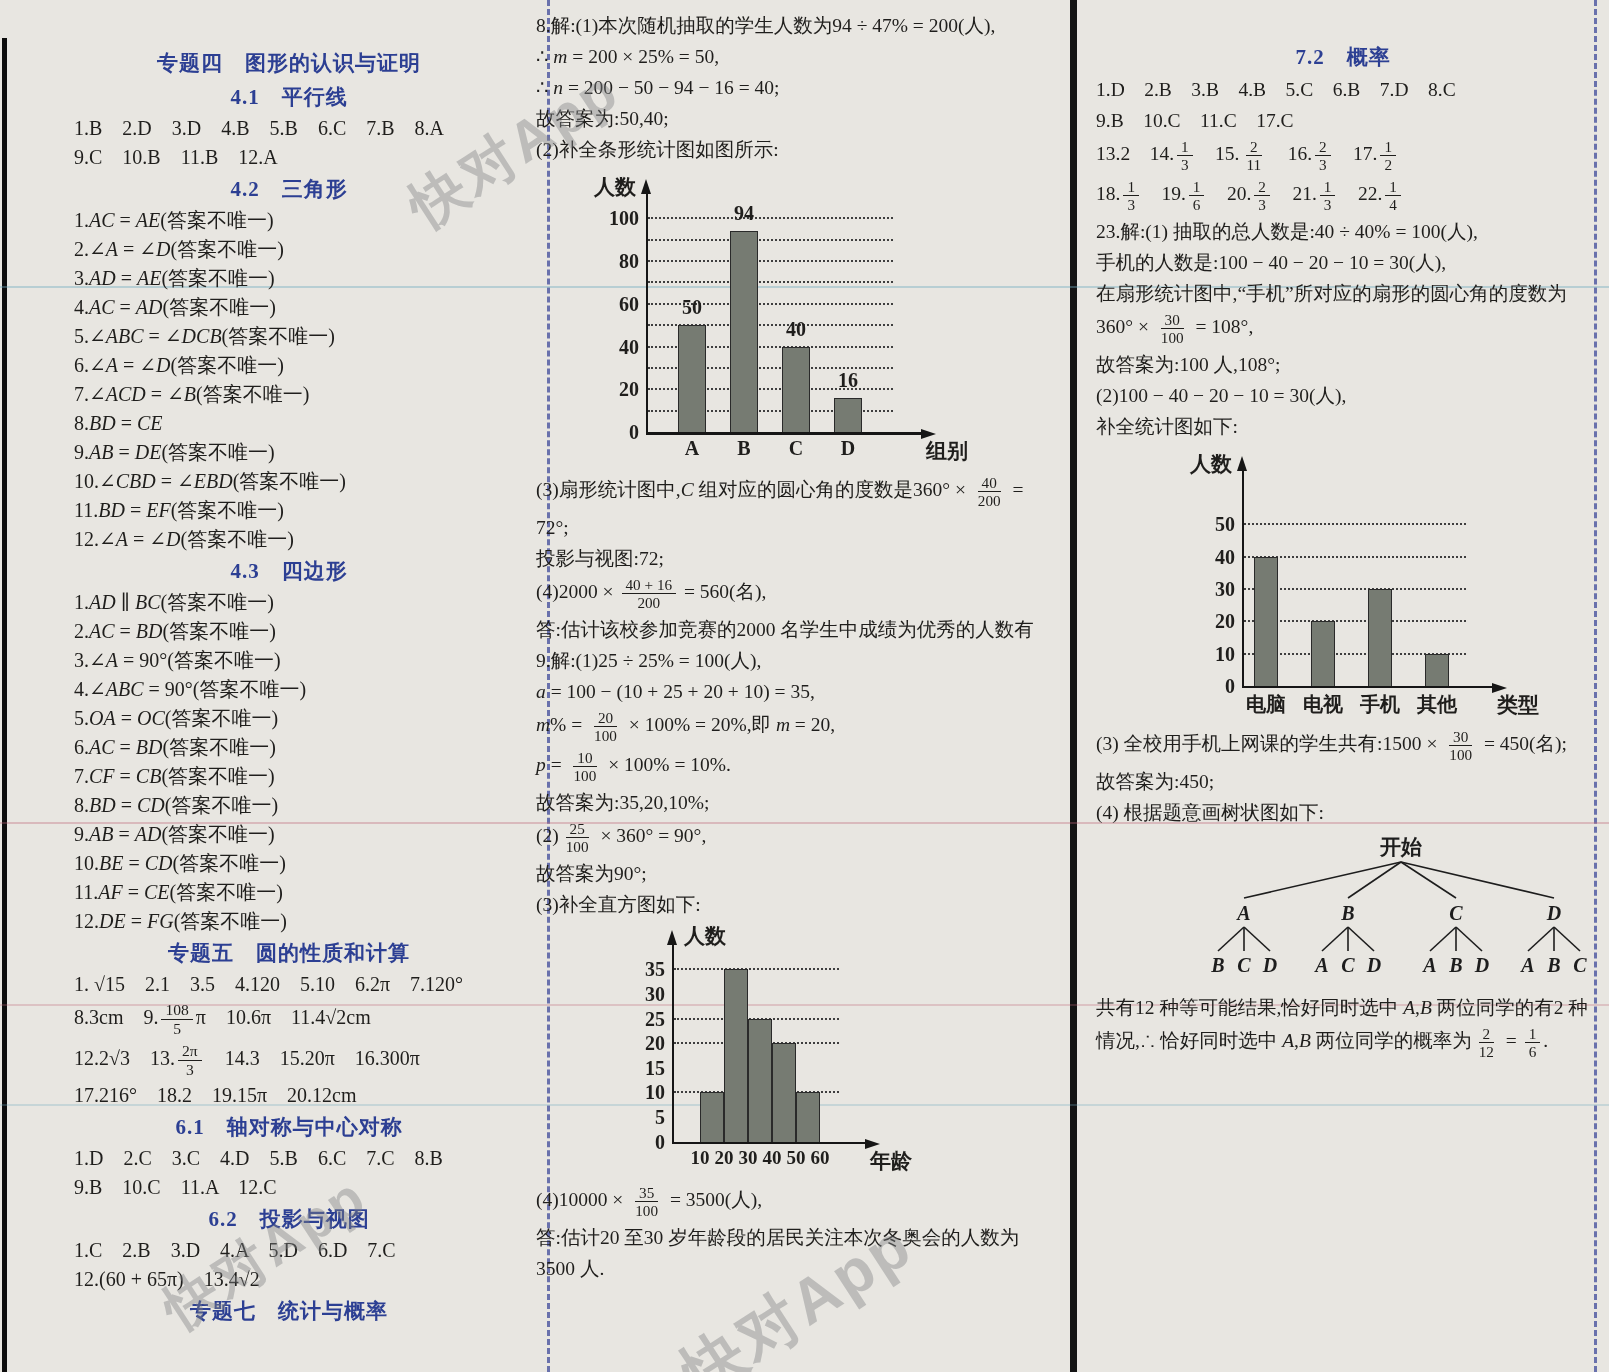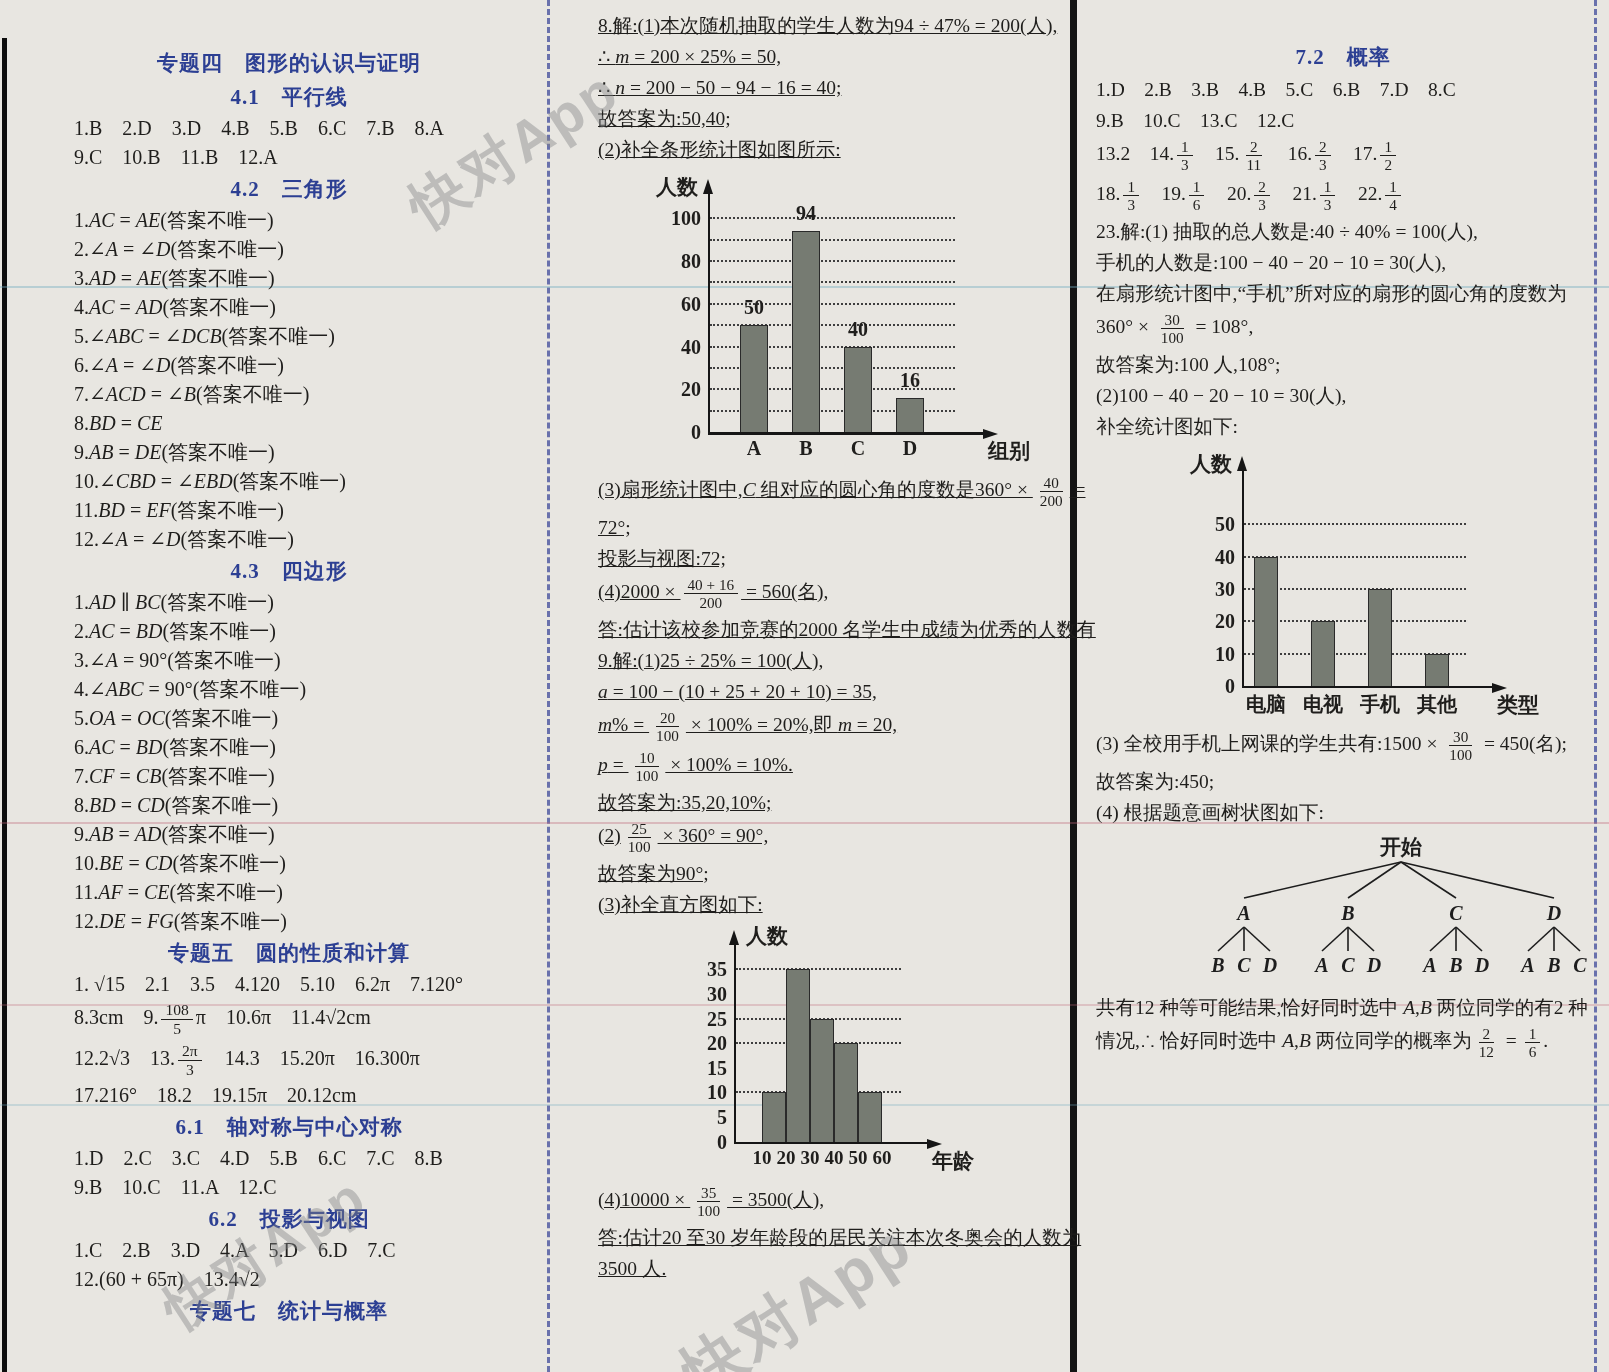--- a/index.html
+++ b/index.html
@@ -7,21 +7,21 @@
         background:#e8e6e1;font-family:"Liberation Serif","DejaVu Serif",serif;color:#1f1e1c;}
   
   .left-edge{position:absolute;left:2px;top:38px;bottom:0;width:5px;background:#0d0d0d;}
   .vsolid{position:absolute;left:1070px;top:0;bottom:0;width:7px;background:#141414;}
   .vdash{position:absolute;top:0;bottom:0;width:0;border-left:3px dashed #4a55a0;opacity:.8;}
   .vdash.d1{left:547px;} .vdash.d2{left:1594px;}
   .scan{position:absolute;left:0;right:0;height:2px;pointer-events:none;}
   
   .col{position:absolute;top:0;}
   #col0{left:22px;width:522px;padding:46px 0 0 52px;box-sizing:border-box;}
-  #col1{left:590px;width:504px;padding:10px 0 0 8px;box-sizing:border-box;text-decoration:underline;}
+  #col1{left:528px;width:504px;padding:10px 0 0 8px;box-sizing:border-box;}
   #col2{left:1088px;width:502px;padding:40px 0 0 8px;box-sizing:border-box;}
   .h{font-weight:700;color:#2c3f93;text-align:center;font-size:21px;line-height:34px;
      letter-spacing:1px;white-space:nowrap;}
   #col0 .h{margin-right:40px;}
   .ln{white-space:nowrap;font-size:19.5px;line-height:31px;}
   #col0 .ln{font-size:20px;line-height:29px;}
   .ln i{font-style:italic;font-family:"Liberation Serif",serif;}
   
   .frac{display:inline-flex;flex-direction:column;align-items:center;vertical-align:middle;
         font-size:0.78em;line-height:1.15;margin:2px 3px;}
@@ -224,21 +224,21 @@
       <div class="ln">(4)10000 × <span class="frac">
           <span class="num">35</span>
           <span class="den">100</span>
         </span> = 3500(人),</div>
       <div class="ln">答:估计20 至30 岁年龄段的居民关注本次冬奥会的人数为</div>
       <div class="ln">3500 人.</div>
     </div>
   <div id="col2" class="col">
       <div class="h">7.2　概率</div>
       <div class="ln">1.D　2.B　3.B　4.B　5.C　6.B　7.D　8.C</div>
-      <div class="ln">9.B　10.C　13.C　12.C</div>
+      <div class="ln">9.B　10.C　11.C　17.C</div>
       <div class="ln">13.2　14.<span class="frac">
           <span class="num">1</span>
           <span class="den">3</span>
         </span>　15.<span class="frac">
           <span class="num">2</span>
           <span class="den">11</span>
         </span>　16.<span class="frac">
           <span class="num">2</span>
           <span class="den">3</span>
         </span>　17.<span class="frac">

